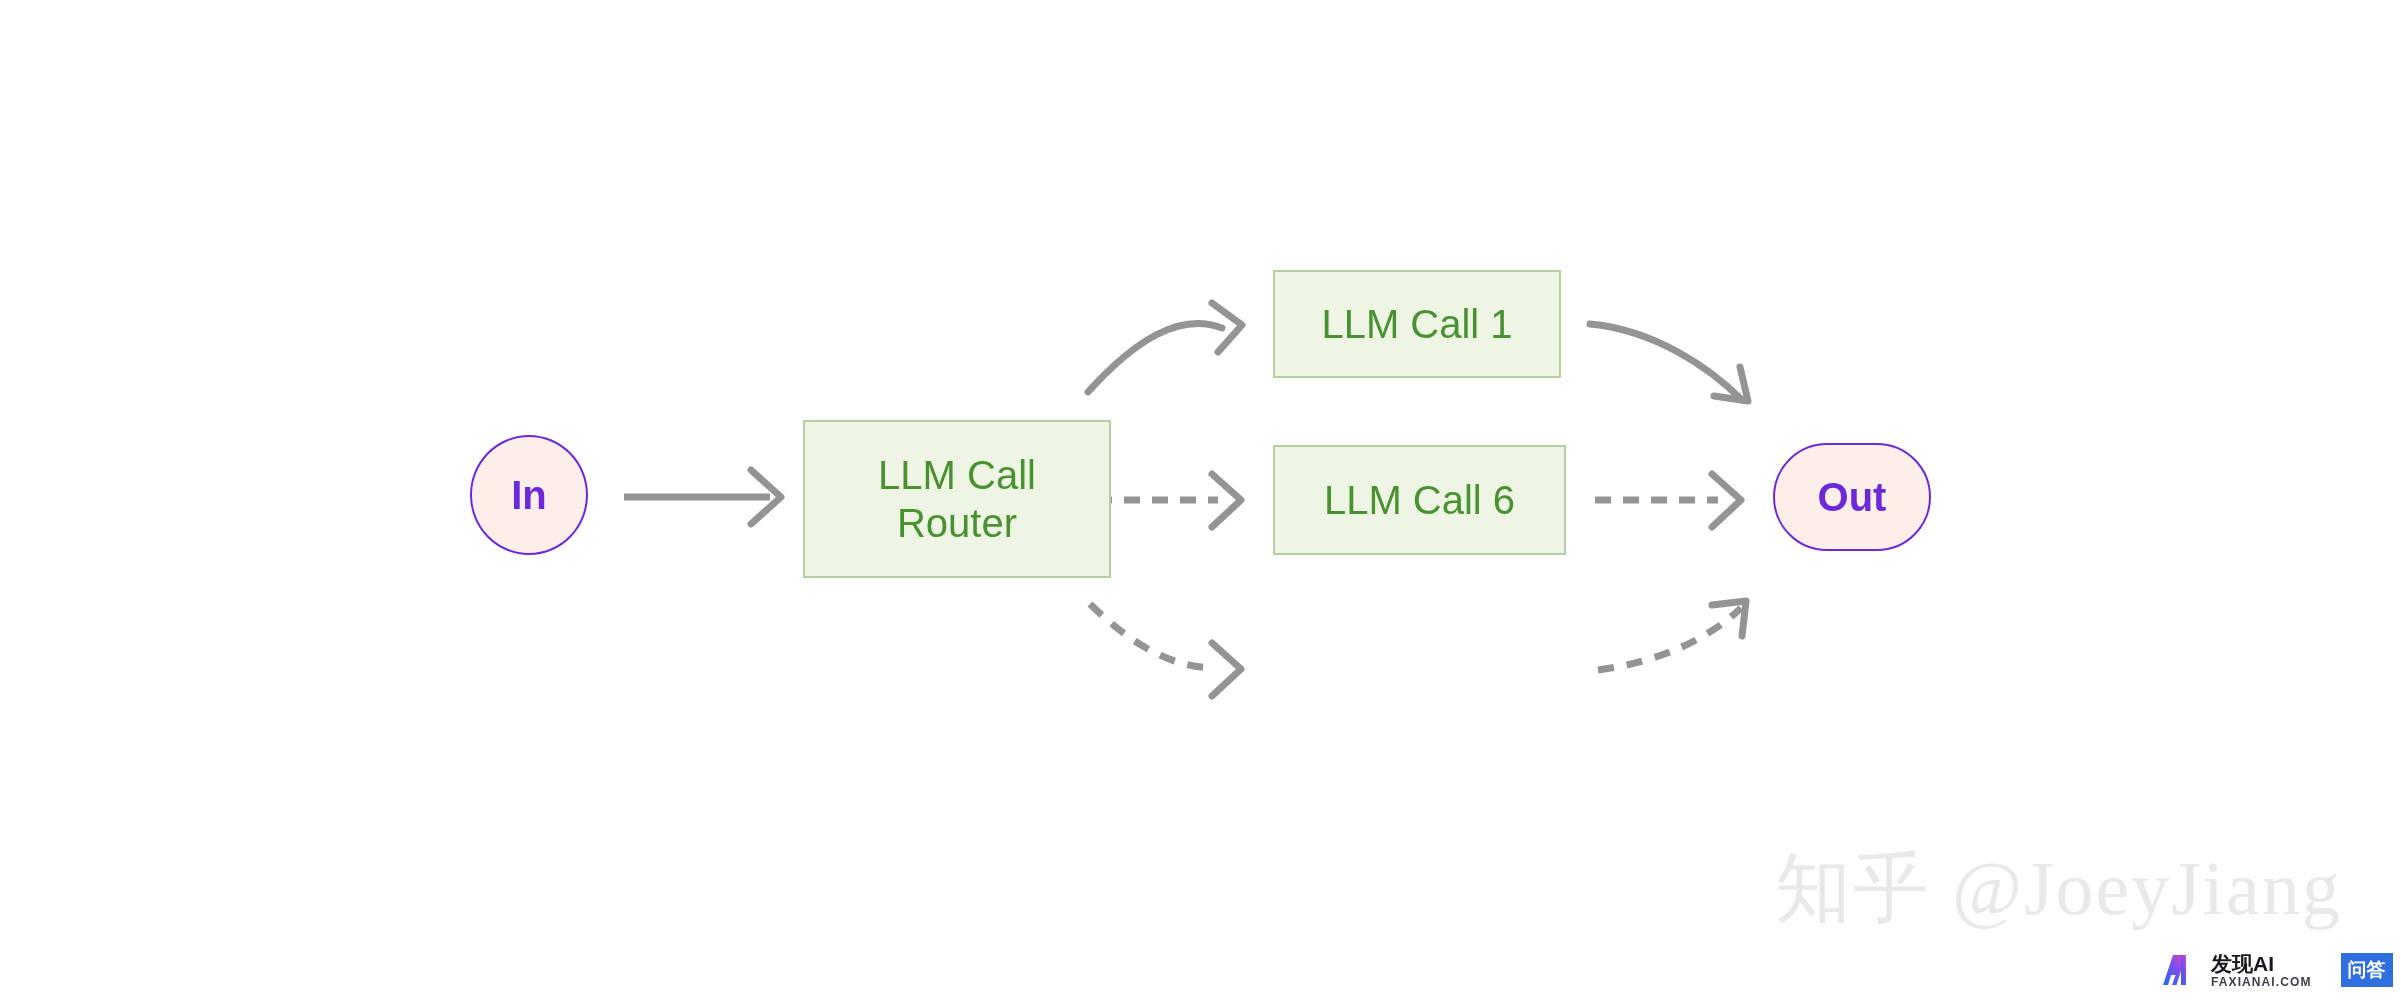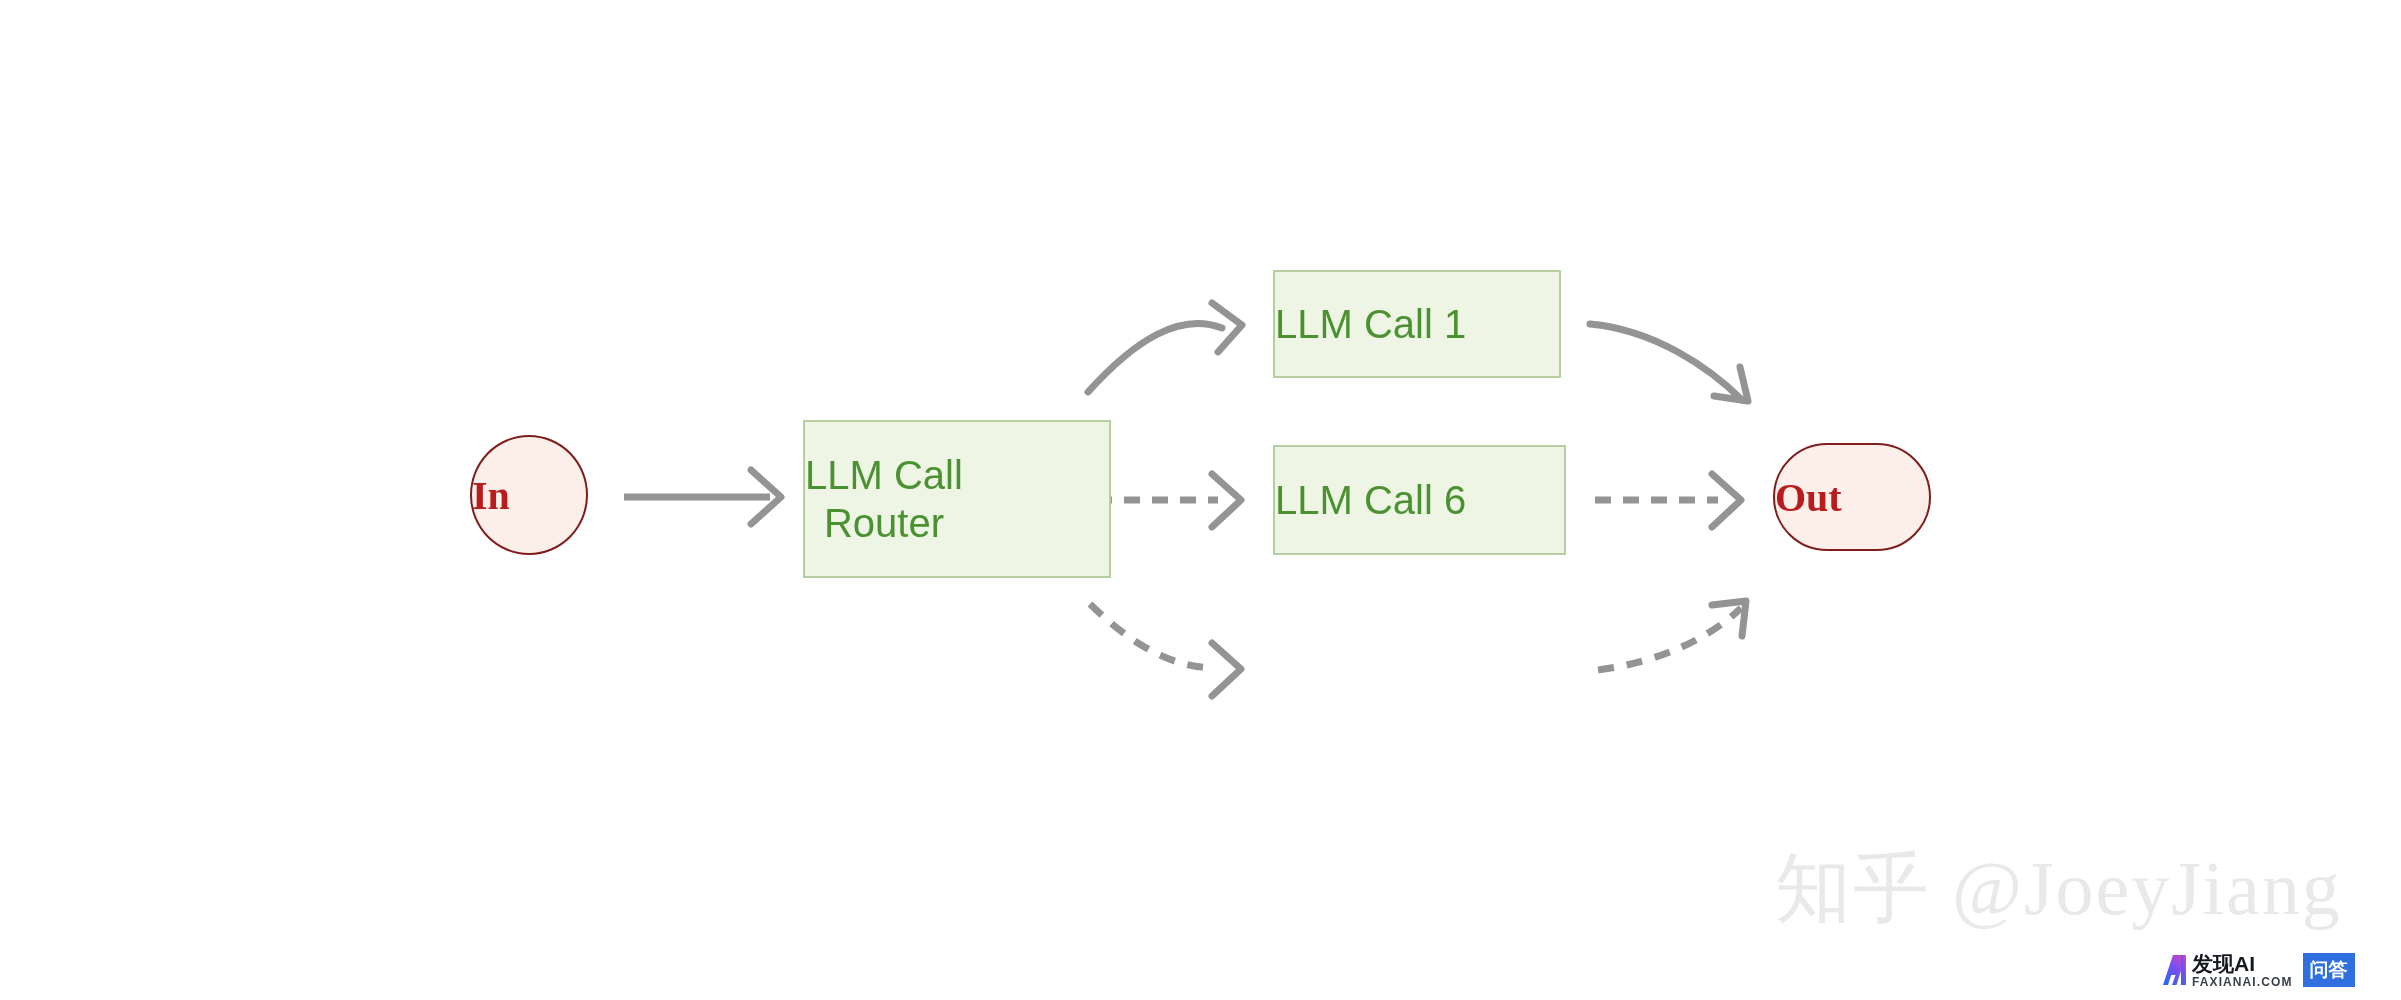--- a/index.html
+++ b/index.html
@@ -29,30 +29,30 @@
     width: 2401px;
     height: 1000px;
     pointer-events: none;
   }
 
   
   .node {
     position: absolute;
     display: flex;
     align-items: center;
+    justify-content: center;
     text-align: center;
     box-sizing: border-box;
   }
 
   .node-terminal {
     background: #fcefea;
-    border: 2px solid #7f1d1d;
-    color: #b91c1c;
-    font-weight: bold;
-    font-family: Liberation Serif, serif;
+    border: 2px solid #6d28d9;
+    color: #6d28d9;
+    font-weight: bold;
   }
 
   .node-in {
     left: 470px;
     top: 435px;
     width: 118px;
     height: 120px;
     border-radius: 50%;
     font-size: 40px;
   }
@@ -115,21 +115,21 @@
     white-space: nowrap;
     user-select: none;
   }
 
   .brand-badge {
     position: absolute;
     left: 2162px;
     top: 950px;
     display: flex;
     align-items: center;
-    gap: 4px;
+    gap: 23px;
     height: 40px;
   }
 
   .brand-mark {
     width: 26px;
     height: 32px;
     flex: 0 0 auto;
   }
 
   .brand-text {

